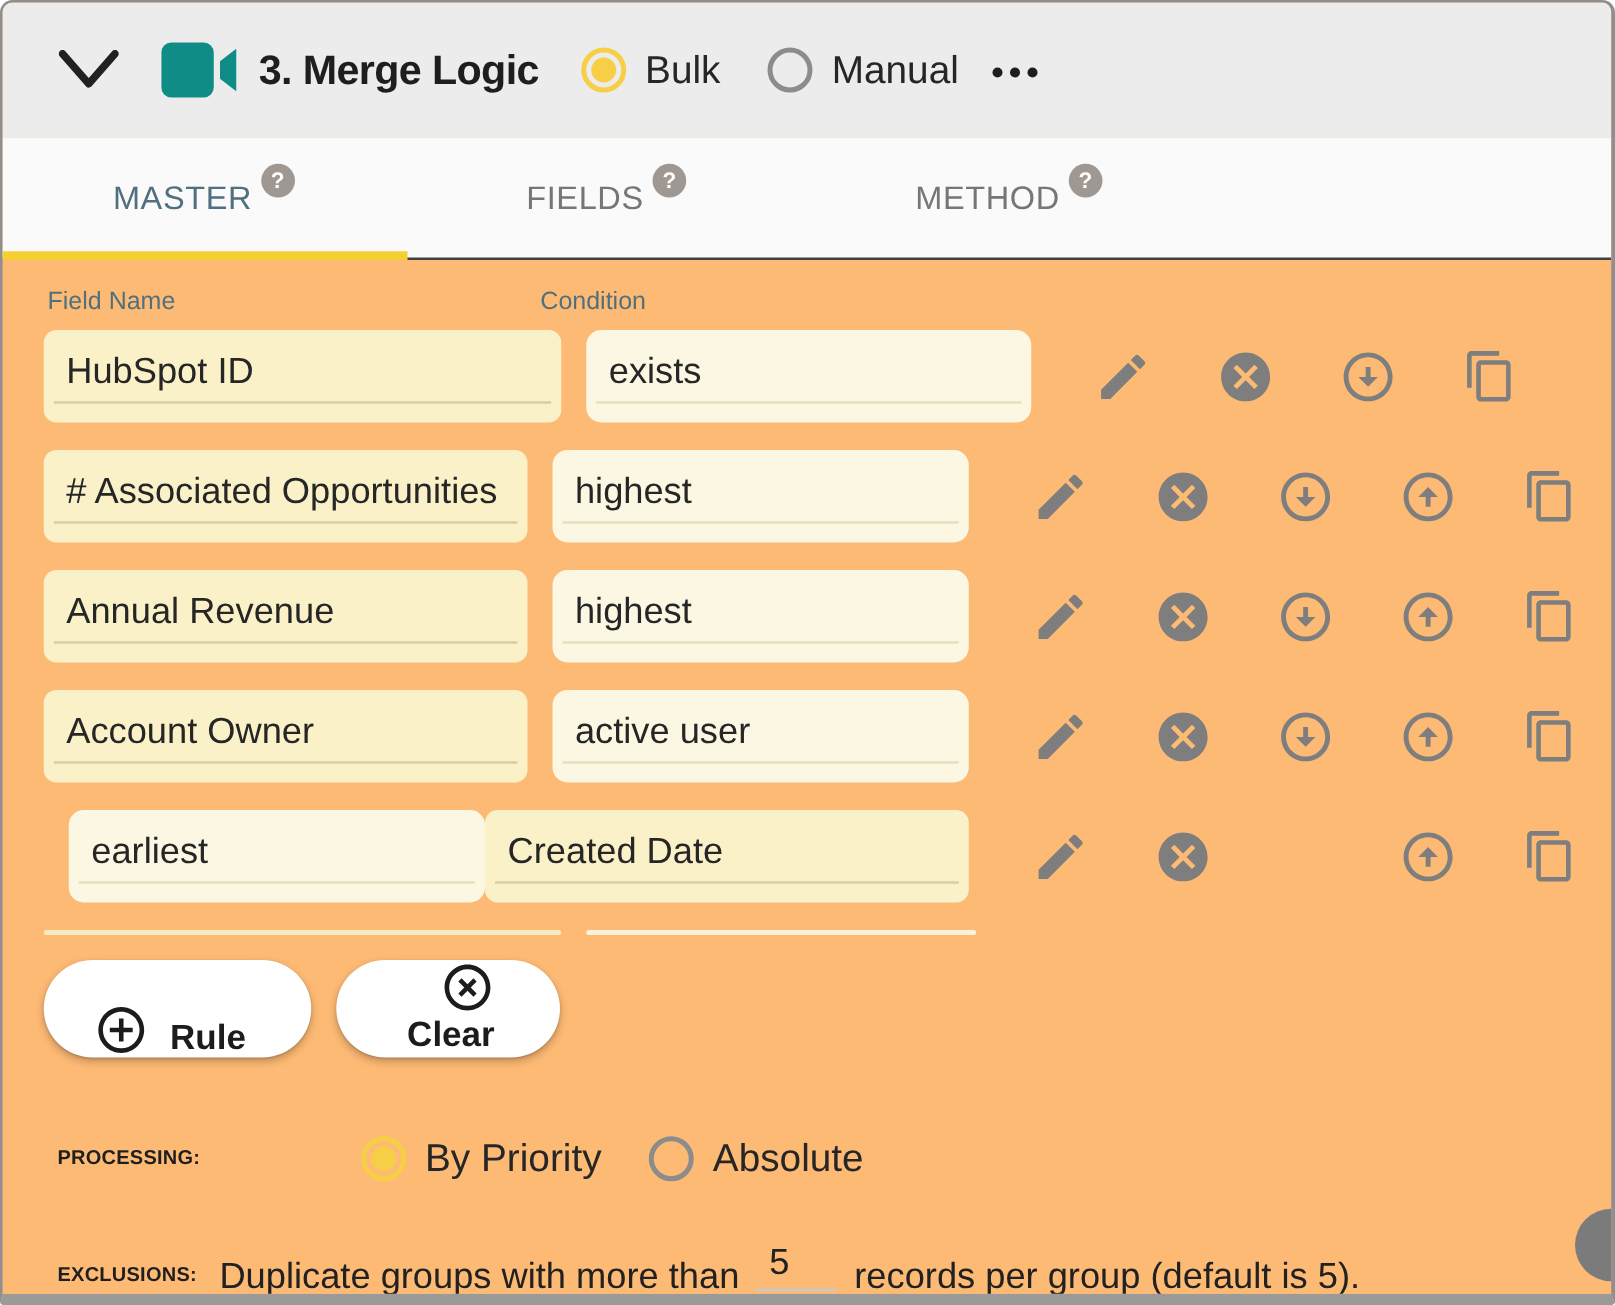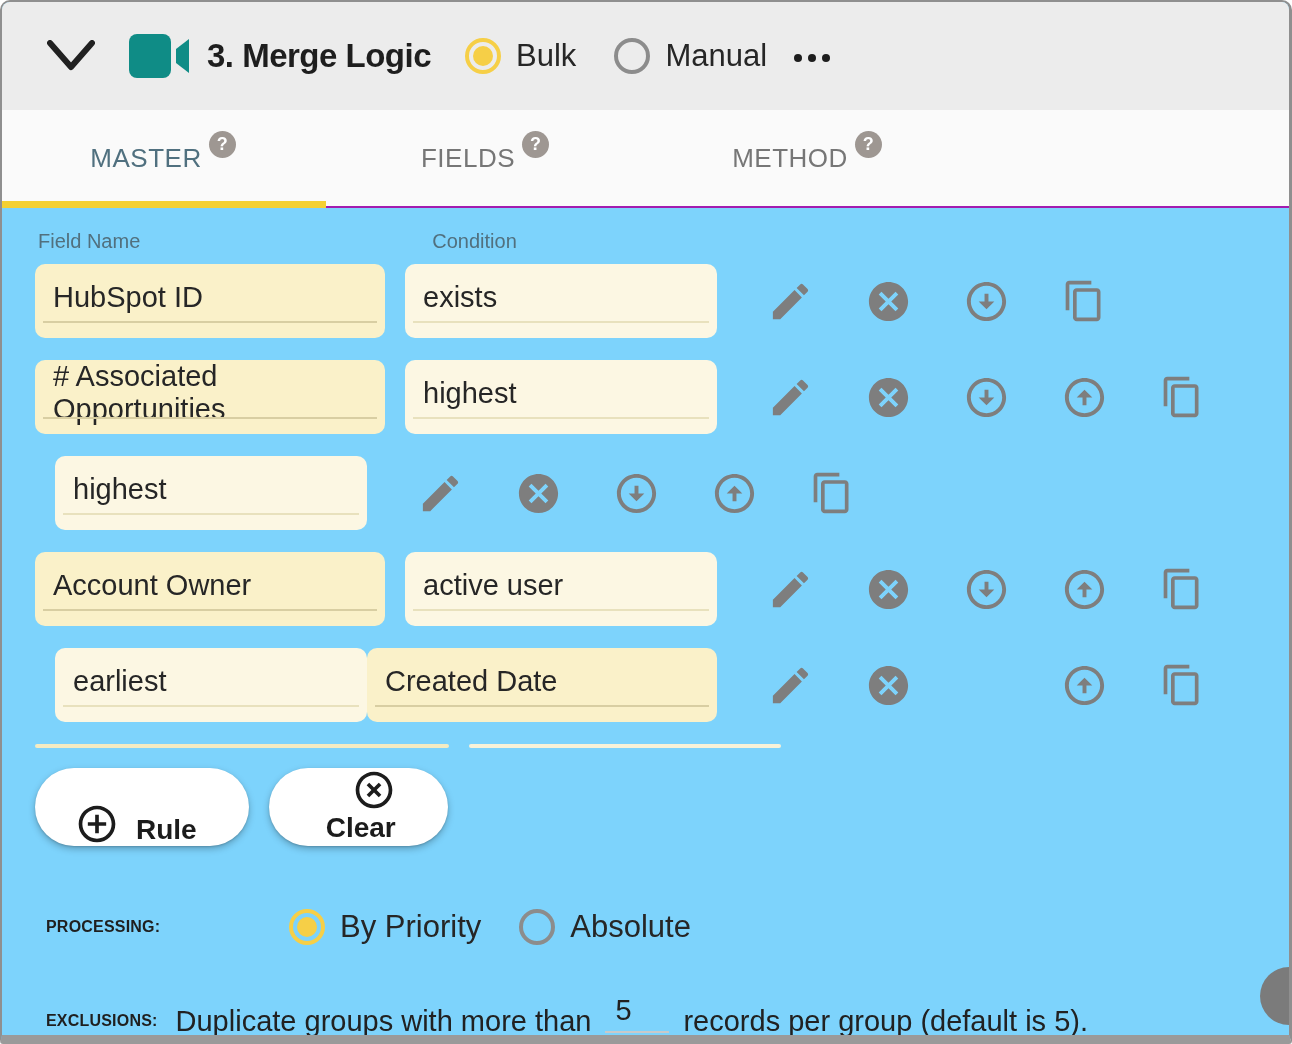--- a/index.html
+++ b/index.html
@@ -5,21 +5,21 @@
   * { box-sizing: border-box; margin: 0; padding: 0; }
   html, body { background: #ffffff; font-family: "Liberation Sans", "DejaVu Sans", sans-serif; }
 
   .window {
     position: relative;
     width: 1292px; height: 1044px;
     border: 2px solid #8F8F8F;
     border-right-width: 3px;
     border-bottom: 9px solid #9A9A9A;
     border-radius: 10px 10px 3px 3px;
-    background: #7dd3fc;
+    background: #fdba74;
     overflow: hidden;
   }
 
   
   .header {
     height: 108px; background: #ECECEC;
     display: flex; align-items: center;
     padding-left: 45px;
   }
   .collapse-btn { display: flex; align-items: center; cursor: pointer; }
@@ -36,21 +36,21 @@
   .radio.selected::after {
     content: ""; position: absolute; inset: 4px;
     border-radius: 50%; background: #F6CF47;
   }
   .radio-label { margin-left: 15px; font-size: 31px; color: #262626; }
   .more-btn { margin-left: 26px; display: flex; align-items: center; cursor: pointer; padding-top: 4px; }
 
   
   .tabs {
     height: 98px; background: #FAFAFA; position: relative;
-    border-bottom: 2px solid #a21caf;
+    border-bottom: 2px solid #404040;
     display: flex; align-items: center;
   }
   .tab {
     width: 322px; height: 100%;
     display: flex; align-items: center; justify-content: center;
     cursor: pointer;
   }
   .tab-label { font-size: 26px; letter-spacing: 0.5px; color: #767676; font-weight: 500; }
   .tab.active .tab-label { color: #50707F; }
   .help-badge {
@@ -70,23 +70,23 @@
   .col-label { font-size: 20px; color: #51707E; }
   .col-label.cond { margin-left: 292px; }
 
   .rule-row { display: flex; align-items: center; margin: 0 0 22px 33px; height: 74px; }
   .input {
     height: 74px; border-radius: 10px; position: relative;
     display: flex; align-items: center; padding: 0 16px 8px 18px;
     font-size: 29px; color: #262626; cursor: pointer;
   }
   .input .input-underline { position: absolute; left: 8px; right: 8px; bottom: 15px; height: 2px; }
-  .input.field-name { width: 350px; background: #FAF1C9; }
+  .input.field-name { width: 414px; background: #FAF1C9; }
   .input.field-name .input-underline { background: #D8CEA2; }
-  .input.condition { width: 312px; margin-left: 20px; background: #FCF7E3; }
+  .input.condition { width: 356px; margin-left: 20px; background: #FCF7E3; border-radius: 12px; }
   .input.condition .input-underline { background: #E8E1BD; }
 
   .row-icons { display: flex; margin-left: 24px; }
   .icon-slot { width: 98px; height: 74px; display: flex; align-items: center; justify-content: center; }
   .icon-slot svg { display: block; }
 
   .next-row-sliver { display: flex; margin-left: 33px; margin-top: 6px; height: 4px; }
   .sliver-a { width: 414px; background: #F4EBC2; border-radius: 3px; }
   .sliver-b { width: 312px; margin-left: 20px; background: #F8F2D8; border-radius: 3px; }
 
@@ -253,20 +253,24 @@
             </div>
             <div class="icon-slot">
               <svg width="44" height="44" viewBox="0 0 24 24" fill="#7E7E7E">
                 <path d="M16 1H4c-1.1 0-2 .9-2 2v14h2V3h12V1zm3 4H8c-1.1 0-2 .9-2 2v14c0 1.1.9 2 2 2h11c1.1 0 2-.9 2-2V7c0-1.1-.9-2-2-2zm0 16H8V7h11v14z"></path>
               </svg>
             </div>
           </div>
   </div>
 
   <div class="rule-row">
+    <div class="input field-name">
+      <span class="input-text">Annual Revenue</span>
+      <span class="input-underline"></span>
+    </div>
     <div class="input condition">
       <span class="input-text">highest</span>
       <span class="input-underline"></span>
     </div>
     <div class="row-icons">
             <div class="icon-slot">
               <svg width="47" height="47" viewBox="0 0 24 24" fill="#7E7E7E">
                 <path d="M3 17.25V21h3.75L17.81 9.94l-3.75-3.75L3 17.25zM20.71 7.04c.39-.39.39-1.02 0-1.41l-2.34-2.34a.9959.9959 0 0 0-1.41 0l-1.83 1.83 3.75 3.75 1.83-1.83z"></path>
               </svg>
             </div>

